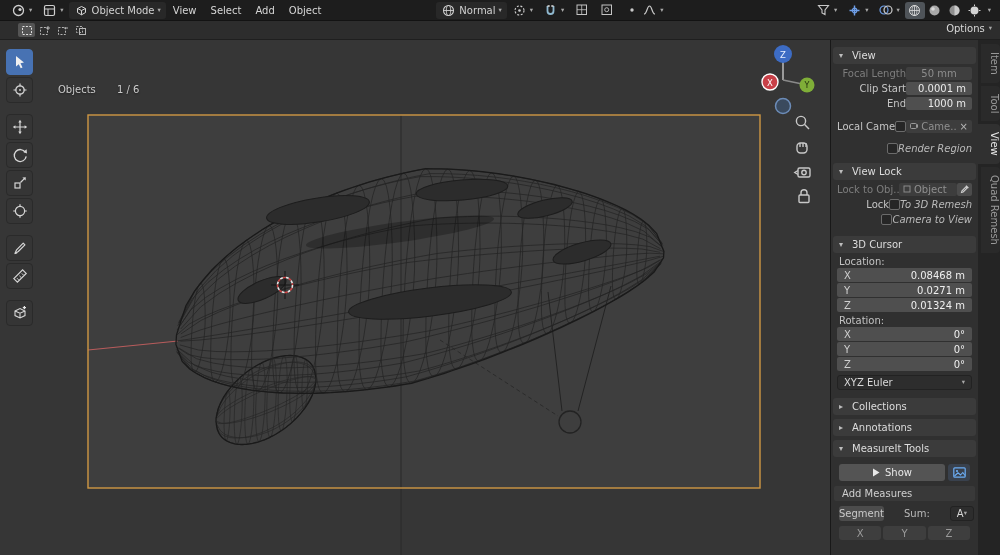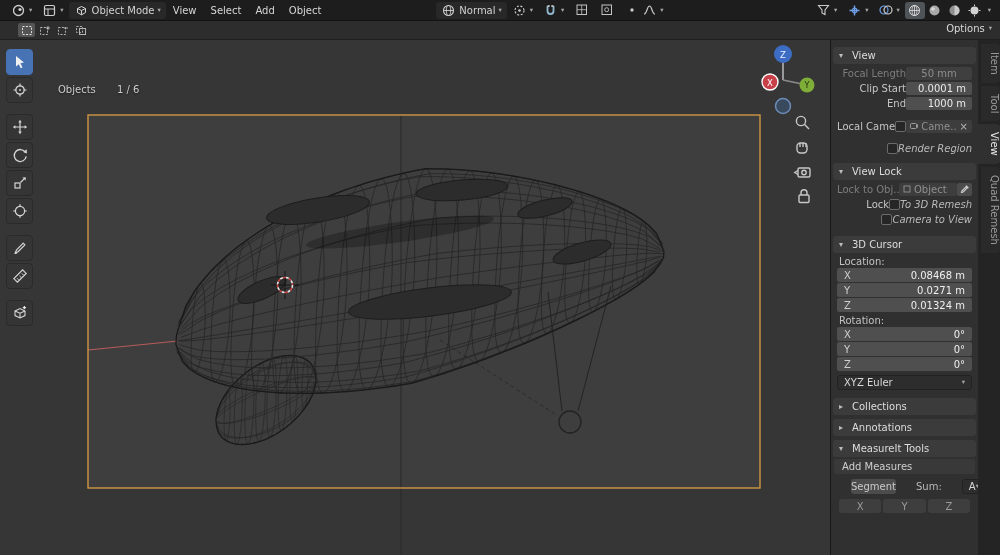--- a/index.html
+++ b/index.html
@@ -63,21 +63,21 @@
   .vaxis{color:#cfcfcf;}
   .vval{margin-left:auto;color:#efefef;}
   .sublab{margin:3px 8px 1px;color:#c2c2c2;font-size:10px;}
   .dropdown{display:flex;align-items:center;background:#2d2d2d;border:1px solid #222;border-radius:3px;
     height:15px;margin:4px 6px;padding:0 6px;color:#d8d8d8;}
   .dropdown .chev{margin-left:auto;}
   .mshow{display:flex;gap:3px;margin:7px 8px 5px;}
   .show-btn{flex:1;height:17px;background:#545454;border-radius:3px;display:flex;align-items:center;justify-content:center;gap:5px;color:#e8e8e8;}
   .mimg-btn{width:22px;height:17px;background:#39414d;border-radius:3px;display:flex;align-items:center;justify-content:center;}
   .addmeas{height:15px;background:#393939;margin:2px 3px;display:flex;align-items:center;padding:0 8px;color:#cfcfcf;border-radius:2px;}
-  .segrow{display:flex;align-items:center;gap:20px;margin:5px 20px;justify-content:space-between;}
+  .segrow{display:flex;align-items:center;gap:20px;margin:5px 8px;justify-content:space-between;}
   .seg-btn{width:50px;height:15px;background:#4c4c4c;border-radius:3px;display:flex;align-items:center;justify-content:center;color:#c9c9c9;}
   .sumlab{color:#b9b9b9;}
   .sumdd{flex:1;height:15px;background:#2d2d2d;border:1px solid #222;border-radius:3px;display:flex;align-items:center;padding:0 6px;color:#d8d8d8;}
   .sumdd .chev{margin-left:auto;}
   .xyzrow{display:flex;gap:2px;margin:5px 8px 0;}
   .xyz-btn{flex:1;height:14px;background:#3e3e3e;border-radius:3px;display:flex;align-items:center;justify-content:center;color:#9b9b9b;}
 
   
   .tabstrip{position:absolute;top:40px;left:978px;width:22px;height:515px;background:#242424;z-index:11;padding-top:4px;}
   .vtab{writing-mode:vertical-rl;display:block;width:19px;margin:0 0 3px 3px;padding:8px 0;text-align:center;
@@ -600,20 +600,35 @@
   </div>
   <div class="phead">
     <span class="caret">▸</span>
     <span>Annotations</span>
   </div>
 
   <div class="phead">
     <span class="caret">▾</span>
     <span>MeasureIt Tools</span>
   </div>
+  <div class="mshow">
+    <span class="show-btn">
+      <svg width="8" height="9">
+          <path d="M1 0.5 L7.5 4.5 L1 8.5 Z" fill="#e8e8e8"></path>
+        </svg>
+      <span>Show</span>
+    </span>
+    <span class="mimg-btn">
+      <svg width="13" height="11">
+          <rect x="0.8" y="0.8" width="11.4" height="9.4" rx="1" fill="none" stroke="#6badf5" stroke-width="1.2"></rect>
+          <circle cx="4" cy="4" r="1.1" fill="#6badf5"></circle>
+          <path d="M1.5 9 L5 5.8 L7.5 8 L9.8 5.5 L12 8.5" fill="none" stroke="#6badf5" stroke-width="1.1"></path>
+        </svg>
+    </span>
+  </div>
   <div class="addmeas">
     <span>Add Measures</span>
   </div>
   <div class="segrow">
     <span class="seg-btn">
       <span>Segment</span>
     </span>
     <span class="sumlab">Sum:</span>
     <span class="sumdd">
       <span>A</span>

